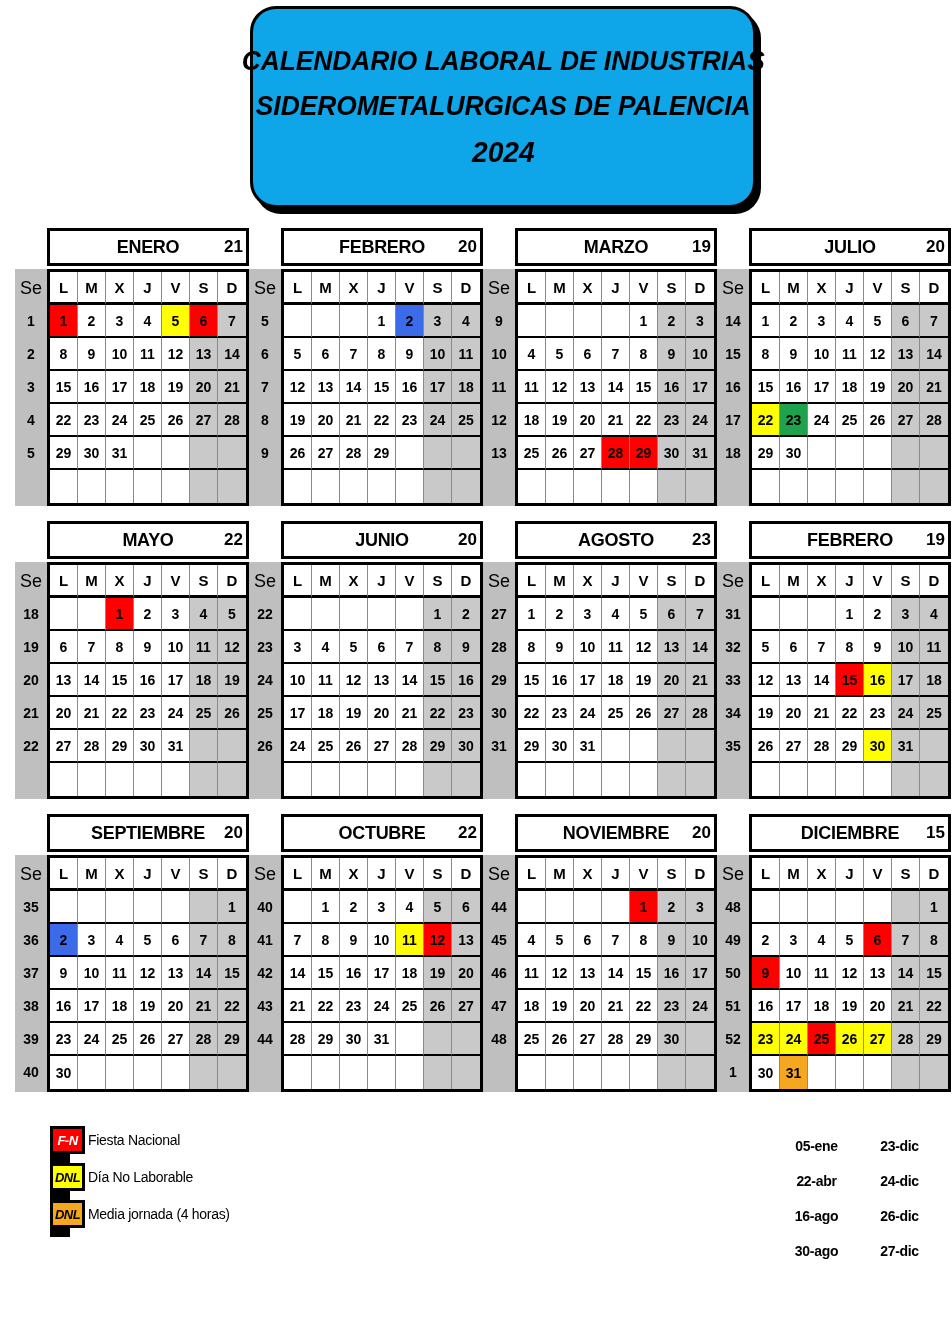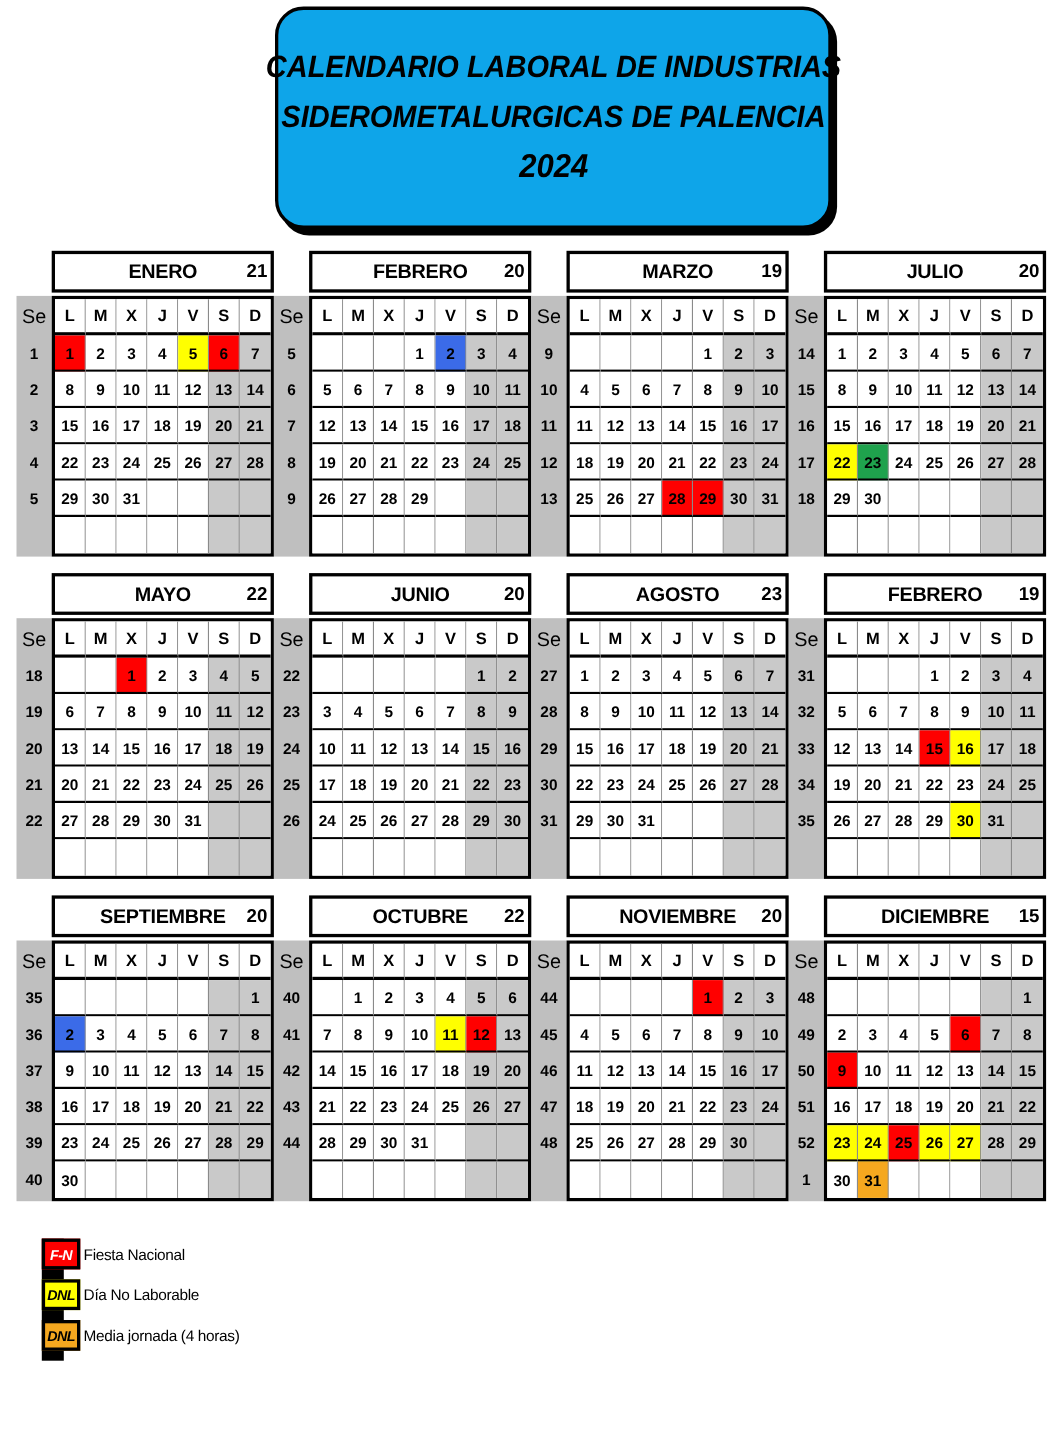--- a/index.html
+++ b/index.html
@@ -40,21 +40,21 @@
   .dcell:last-child{border-right:none;}
   .dhead .dcell{height:33px;border-bottom:3px solid #000;font-size:15px;}
   .drow:last-child .dcell{border-bottom:none;}
   .we{background:var(--weekend);}
   .c-fn{background:var(--fn);}
   .c-fa{background:var(--fa);}
   .c-fl{background:var(--fl);}
   .c-dnl{background:var(--dnl);}
   .c-mj{background:var(--mj);}
   
-  .legend{position:absolute;left:38px;top:1126px;}
+  .legend{position:absolute;left:50px;top:1126px;}
   .legend::before{content:"";position:absolute;left:0;top:0;width:20px;height:100%;background:#000;}
   .litem{position:relative;display:flex;align-items:center;margin-bottom:9px;}
   .lswatch{
     width:35px;height:28px;box-sizing:border-box;border:3px solid #000;flex:none;
     display:flex;align-items:center;justify-content:center;
     font-weight:bold;font-size:13px;font-style:italic;letter-spacing:-0.5px;
   }
   .llabel{margin-left:3px;font-weight:normal;font-size:14px;letter-spacing:-0.3px;}
   
   .dnl{position:absolute;left:775px;top:1124px;width:166px;text-align:center;}
@@ -1072,13 +1072,23 @@
       <div class="lswatch c-dnl" style="color:#000000">DNL</div>
       <div class="llabel">Día No Laborable</div>
     </div>
     <div class="litem">
       <div class="lswatch c-mj" style="color:#000000">DNL</div>
       <div class="llabel">Media jornada (4 horas)</div>
     </div>
   </div>
 
 <div class="dnl">
+  <div class="dnl-grid" id="dnl-grid">
+      <div>05-ene</div>
+      <div>23-dic</div>
+      <div>22-abr</div>
+      <div>24-dic</div>
+      <div>16-ago</div>
+      <div>26-dic</div>
+      <div>30-ago</div>
+      <div>27-dic</div>
+    </div>
 </div>
 
 </body></html>

